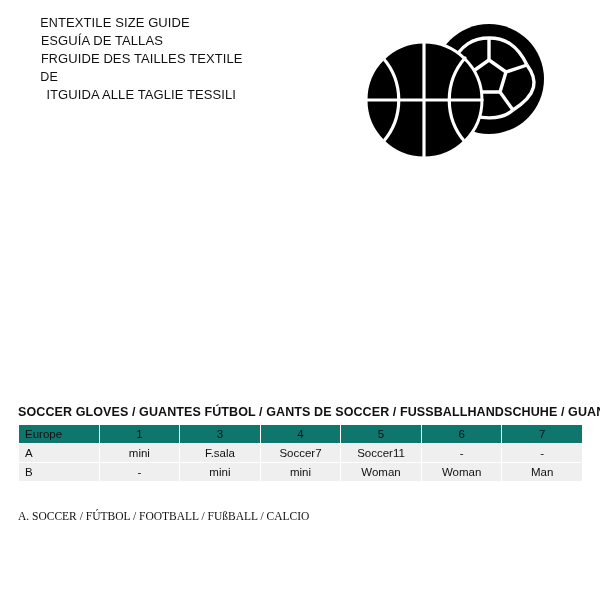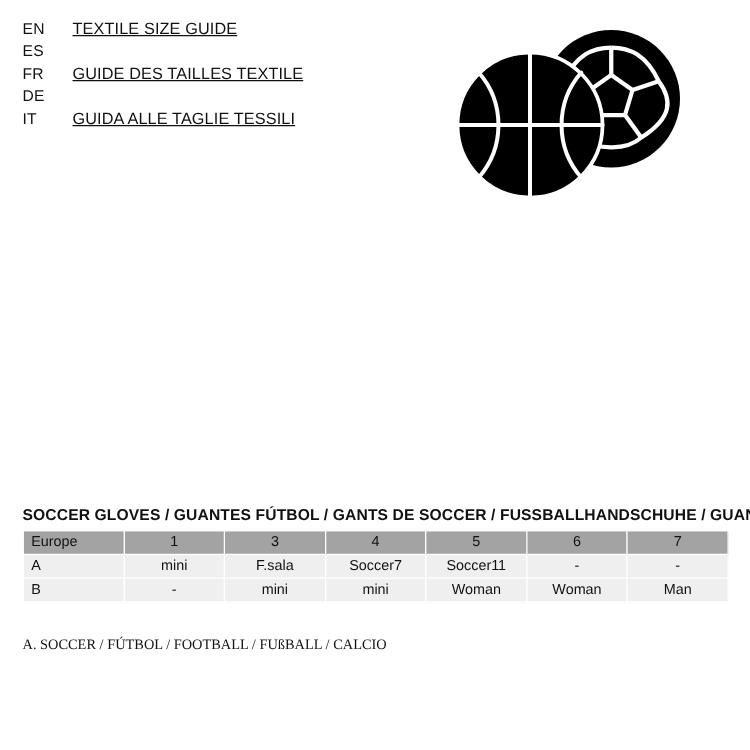--- a/index.html
+++ b/index.html
@@ -15,39 +15,39 @@
     color: #1a1a1a;
     overflow: hidden;
   }
 
   
   .lang-block {
     position: absolute;
     top: 14px;
     left: 18px;
     width: 300px;
+    text-align: right;
   }
   .lang-row {
     display: flex;
     align-items: baseline;
     height: 18px;
     line-height: 18px;
   }
   .lang-code {
     width: 40px;
     font-size: 12.5px;
     letter-spacing: 0.2px;
     color: #111;
   }
   .lang-text {
     font-size: 13px;
     letter-spacing: 0.1px;
     color: #111;
     white-space: nowrap;
-    text-decoration: underline;
   }
 
   
   .illustration {
     position: absolute;
     top: 22px;
     left: 352px;
     width: 210px;
     height: 150px;
   }
@@ -78,21 +78,21 @@
   table.size-table td {
     font-size: 11.5px;
     color: #111;
     height: 18px;
     padding: 0 4px;
     text-align: center;
     vertical-align: middle;
     border: 1px solid #ffffff;
   }
   table.size-table tr.header-row td {
-    background: #a3a3a3;
+    background: #0f766e;
   }
   table.size-table tr.body-row td {
     background: #efefef;
   }
   table.size-table td.row-label {
     text-align: left;
     padding-left: 6px;
   }
 
   
@@ -113,20 +113,21 @@
 </head>
 <body>
 
 <div class="lang-block">
   <div class="lang-row">
     <div class="lang-code">EN</div>
     <div class="lang-text">TEXTILE SIZE GUIDE</div>
   </div>
   <div class="lang-row">
     <div class="lang-code">ES</div>
+    <div class="lang-text">GUÍA DE TALLAS</div>
   </div>
   <div class="lang-row">
     <div class="lang-code">FR</div>
     <div class="lang-text">GUIDE DES TAILLES TEXTILE</div>
   </div>
   <div class="lang-row">
     <div class="lang-code">DE</div>
   </div>
   <div class="lang-row">
     <div class="lang-code">IT</div>

